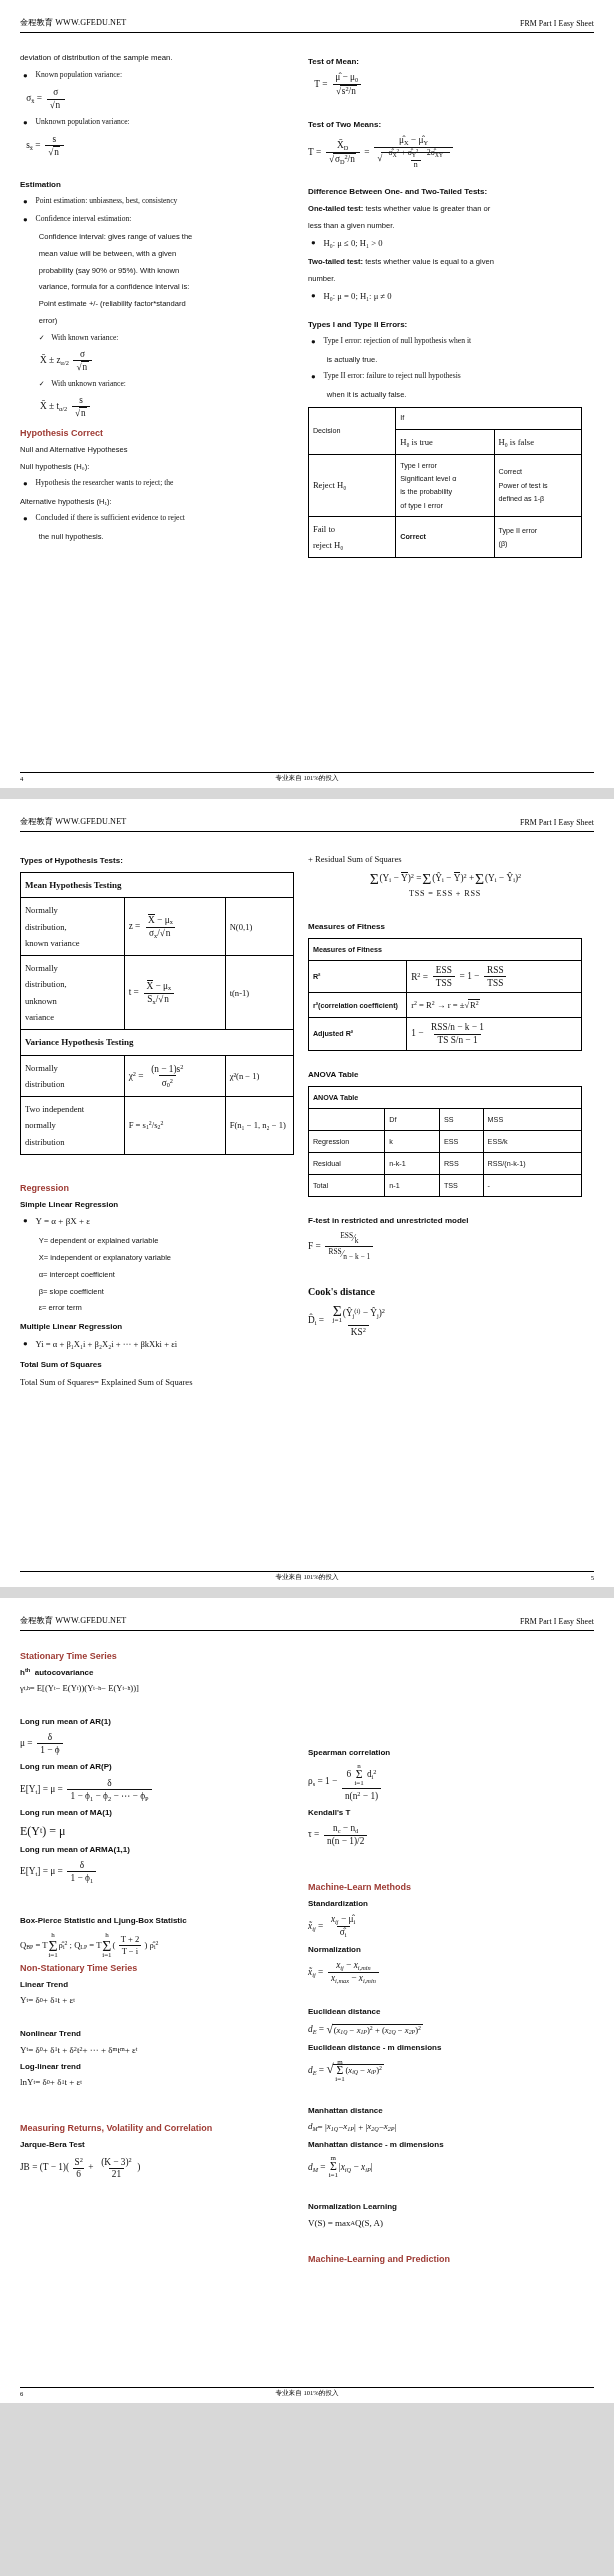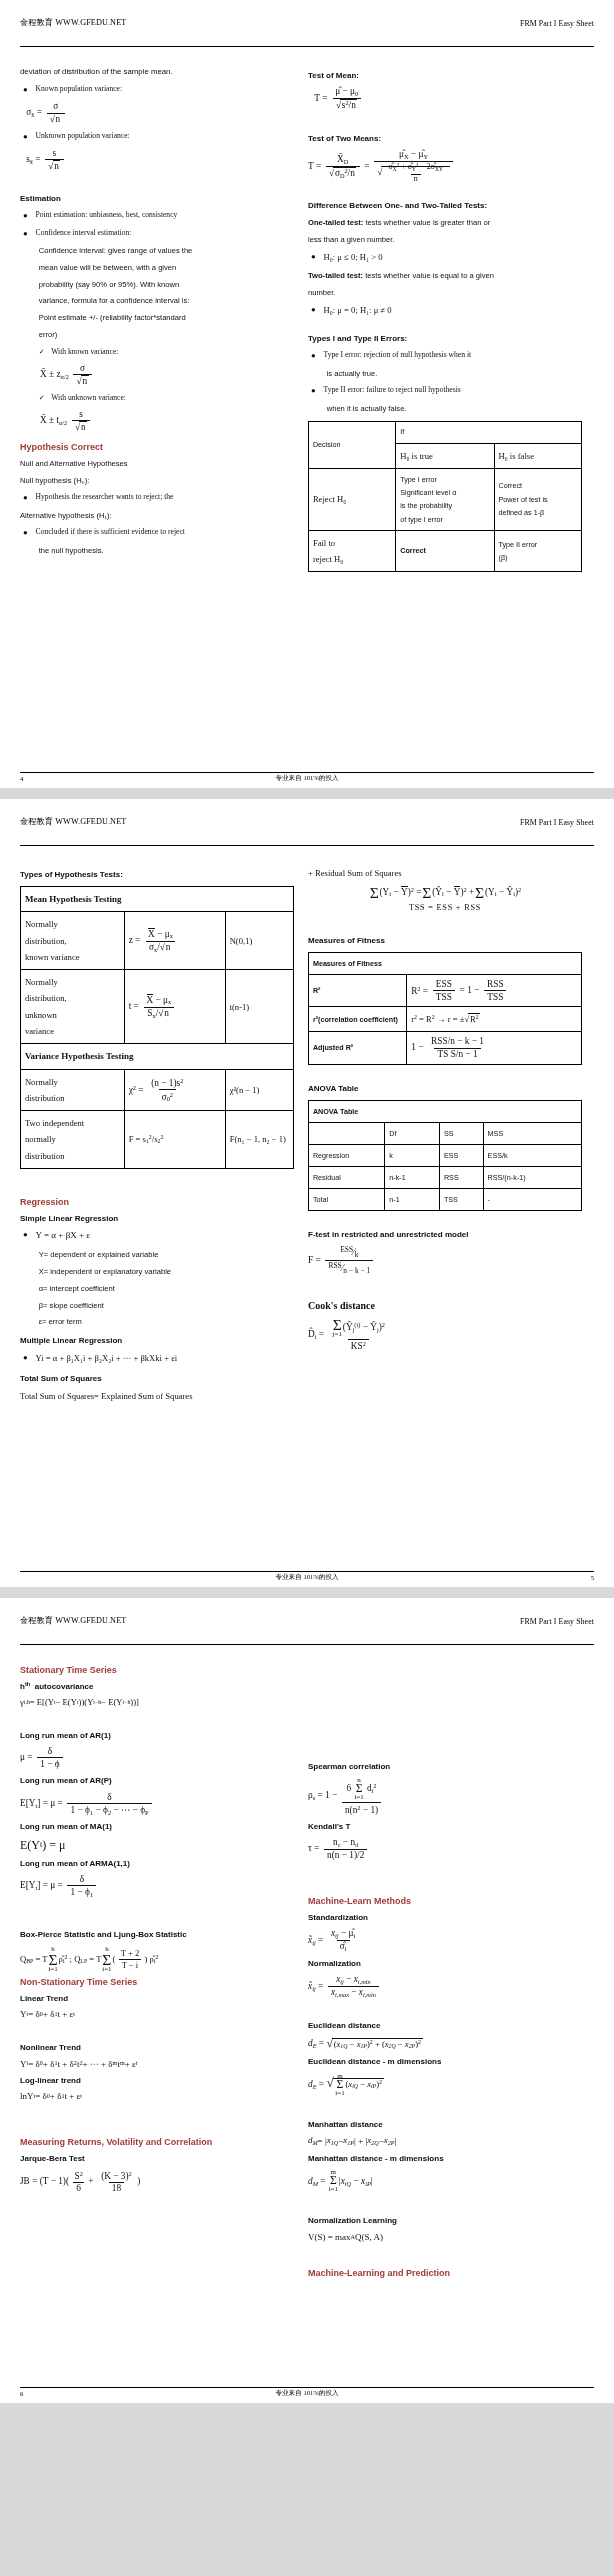--- a/index.html
+++ b/index.html
@@ -23,21 +23,21 @@
   .page.p1 { height: 788px; }
   .page.p2 { height: 788px; }
   .page.p3 { height: 805px; }
 
   
   .pg-header {
     display: flex;
     justify-content: space-between;
     align-items: flex-end;
     border-bottom: 1.2px solid #000;
-    padding-bottom: 18px;
+    padding-bottom: 4px;
     font-family: "Liberation Serif", serif;
     font-size: 8.2px;
     color: #000;
     letter-spacing: 0.1px;
   }
   .pg-header .left { }
   .pg-header .right { font-size: 7.8px; }
   .pg-footer {
     position: absolute;
     left: 20px; right: 20px; bottom: 6.2px;
@@ -697,21 +697,21 @@
         <div class="sub-bold">Jarque-Bera Test</div>
         <div class="formula">
           <span class="mf">JB = (T − 1)(</span>
           <span class="frac">
               <span class="num">S<sup>2</sup></span>
               <span class="den">6</span>
             </span>
           <span class="mf">+&nbsp;</span>
           <span class="frac">
               <span class="num">(K − 3)<sup>2</sup></span>
-              <span class="den">18</span>
+              <span class="den">21</span>
             </span>
           <span class="mf">)</span>
         </div>
       </div>
 
       <div class="col">
         <div style="height:93px"></div>
         <div class="sub-bold">Spearman correlation</div>
         <div class="formula">
           <span class="mf">ρ<sub>s</sub> = 1 −&nbsp;</span>

